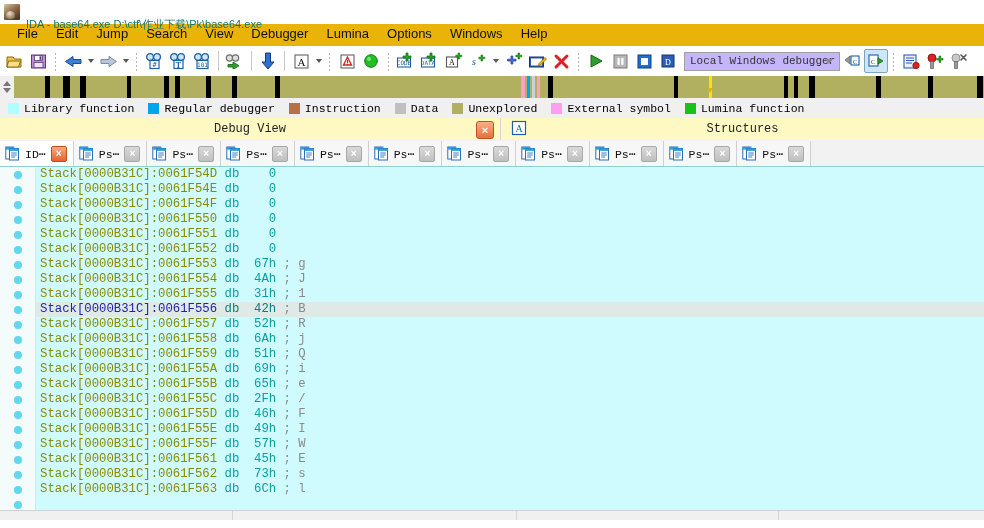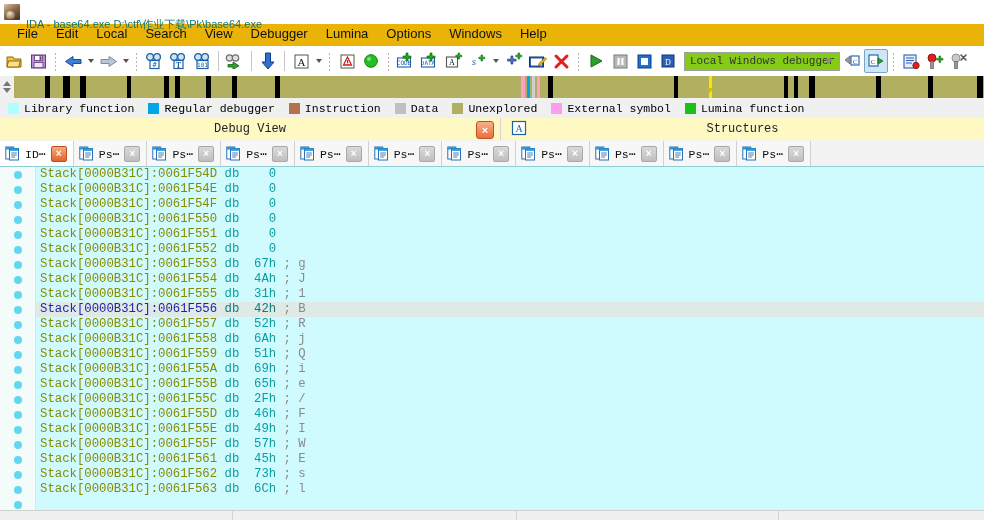--- a/index.html
+++ b/index.html
@@ -50,21 +50,21 @@
     background-image:radial-gradient(#b4b4b4 40%,transparent 41%);
     background-size:3px 4px;background-position:2px 1px;background-repeat:repeat-y;
   }
   .sep{width:1px;height:20px;background:#c6c6c6;margin:0 4px;flex:0 0 auto;}
   .arrowdn{width:11px;height:24px;display:flex;align-items:center;justify-content:center;flex:0 0 auto;}
   .arrowdn i{
     display:block;width:0;height:0;border-left:3.5px solid transparent;
     border-right:3.5px solid transparent;border-top:4px solid #555;
   }
   .dbgsel{
-    width:156px;height:19px;border:1px solid #a0a0a0;background:#84cc16;
+    width:156px;height:19px;border:1px solid #a0a0a0;background:#c4b5fd;
     display:flex;align-items:center;font-family:"Liberation Mono",monospace;
     font-size:11px;color:#333;padding-left:5px;box-sizing:border-box;
     margin-left:4px;flex:0 0 auto;position:relative;
   }
   .dbgsel .cv{position:absolute;right:6px;top:6px;width:0;height:0;
     border-left:4px solid transparent;border-right:4px solid transparent;border-top:5px solid #8a8a8a;}
   .tb.pressed{background:#cfe6f7;border:1px solid #7aa6c2;border-radius:2px;box-sizing:border-box;}
 
   
   .navband{
@@ -163,21 +163,21 @@
 <div class="app">
 
   <div class="titlebar">
     <div class="title-icon"></div>
     <div class="title-text">IDA - base64.exe D:\ctf\作业下载\Pk\base64.exe</div>
   </div>
 
   <div class="menubar">
     <div class="menu-item">File</div>
     <div class="menu-item">Edit</div>
-    <div class="menu-item">Local</div>
+    <div class="menu-item">Jump</div>
     <div class="menu-item">Search</div>
     <div class="menu-item">View</div>
     <div class="menu-item">Debugger</div>
     <div class="menu-item">Lumina</div>
     <div class="menu-item">Options</div>
     <div class="menu-item">Windows</div>
     <div class="menu-item">Help</div>
   </div>
 
   <div class="toolbar">

